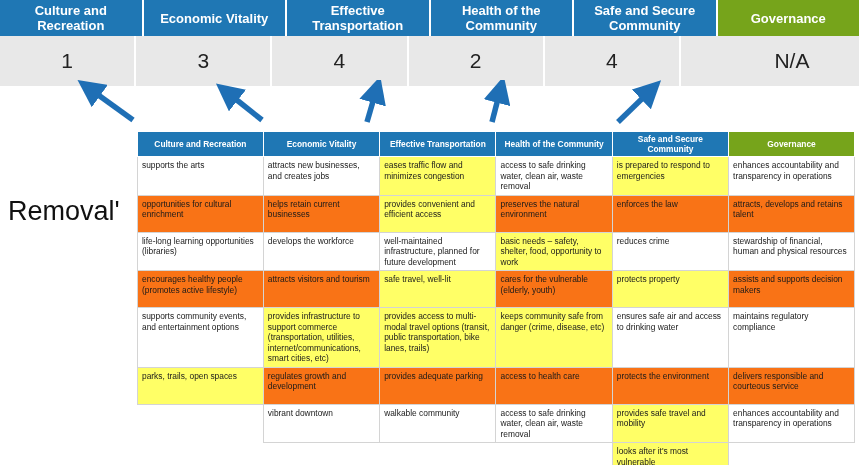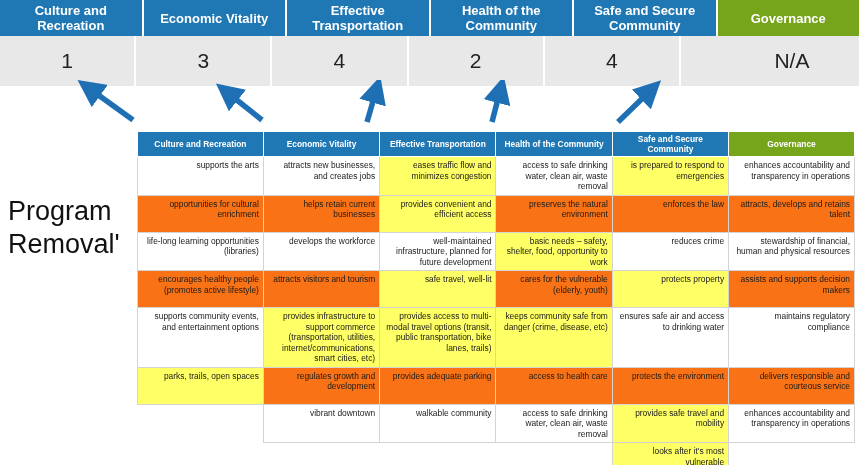--- a/index.html
+++ b/index.html
@@ -121,21 +121,20 @@
     background: #76a41b;
   }
   table#matrix td {
     background: #ffffff;
     color: #1a1a1a;
     vertical-align: top;
     border: 1px solid #d4d4d4;
     padding: 3px 4px;
     line-height: 10.5px;
     height: 30px;
-    text-align: right;
   }
   table#matrix tr.alt td {
     background: #f97316;
   }
   table#matrix td.hl {
     background: #ffff66 !important;
   }
   table#matrix td.empty {
     background: #ffffff !important;
     border: none;
@@ -176,21 +175,20 @@
   <g stroke="#1f6fb5" stroke-width="5.5" fill="none" marker-end="url(#ah)">
     <line x1="133" y1="40" x2="90" y2="9"></line>
     <line x1="262" y1="40" x2="228" y2="13"></line>
     <line x1="367" y1="42" x2="376" y2="11"></line>
     <line x1="492" y1="42" x2="500" y2="11"></line>
     <line x1="618" y1="42" x2="650" y2="11"></line>
   </g>
 </svg>
 
 <div id="caption">
-  <div>Program</div>
   <div>Removal'</div>
 </div>
 
 <div id="matrix-wrap">
   <table id="matrix">
     <colgroup>
       <col style="width:119px">
       <col style="width:110px">
       <col style="width:110px">
       <col style="width:110px">

